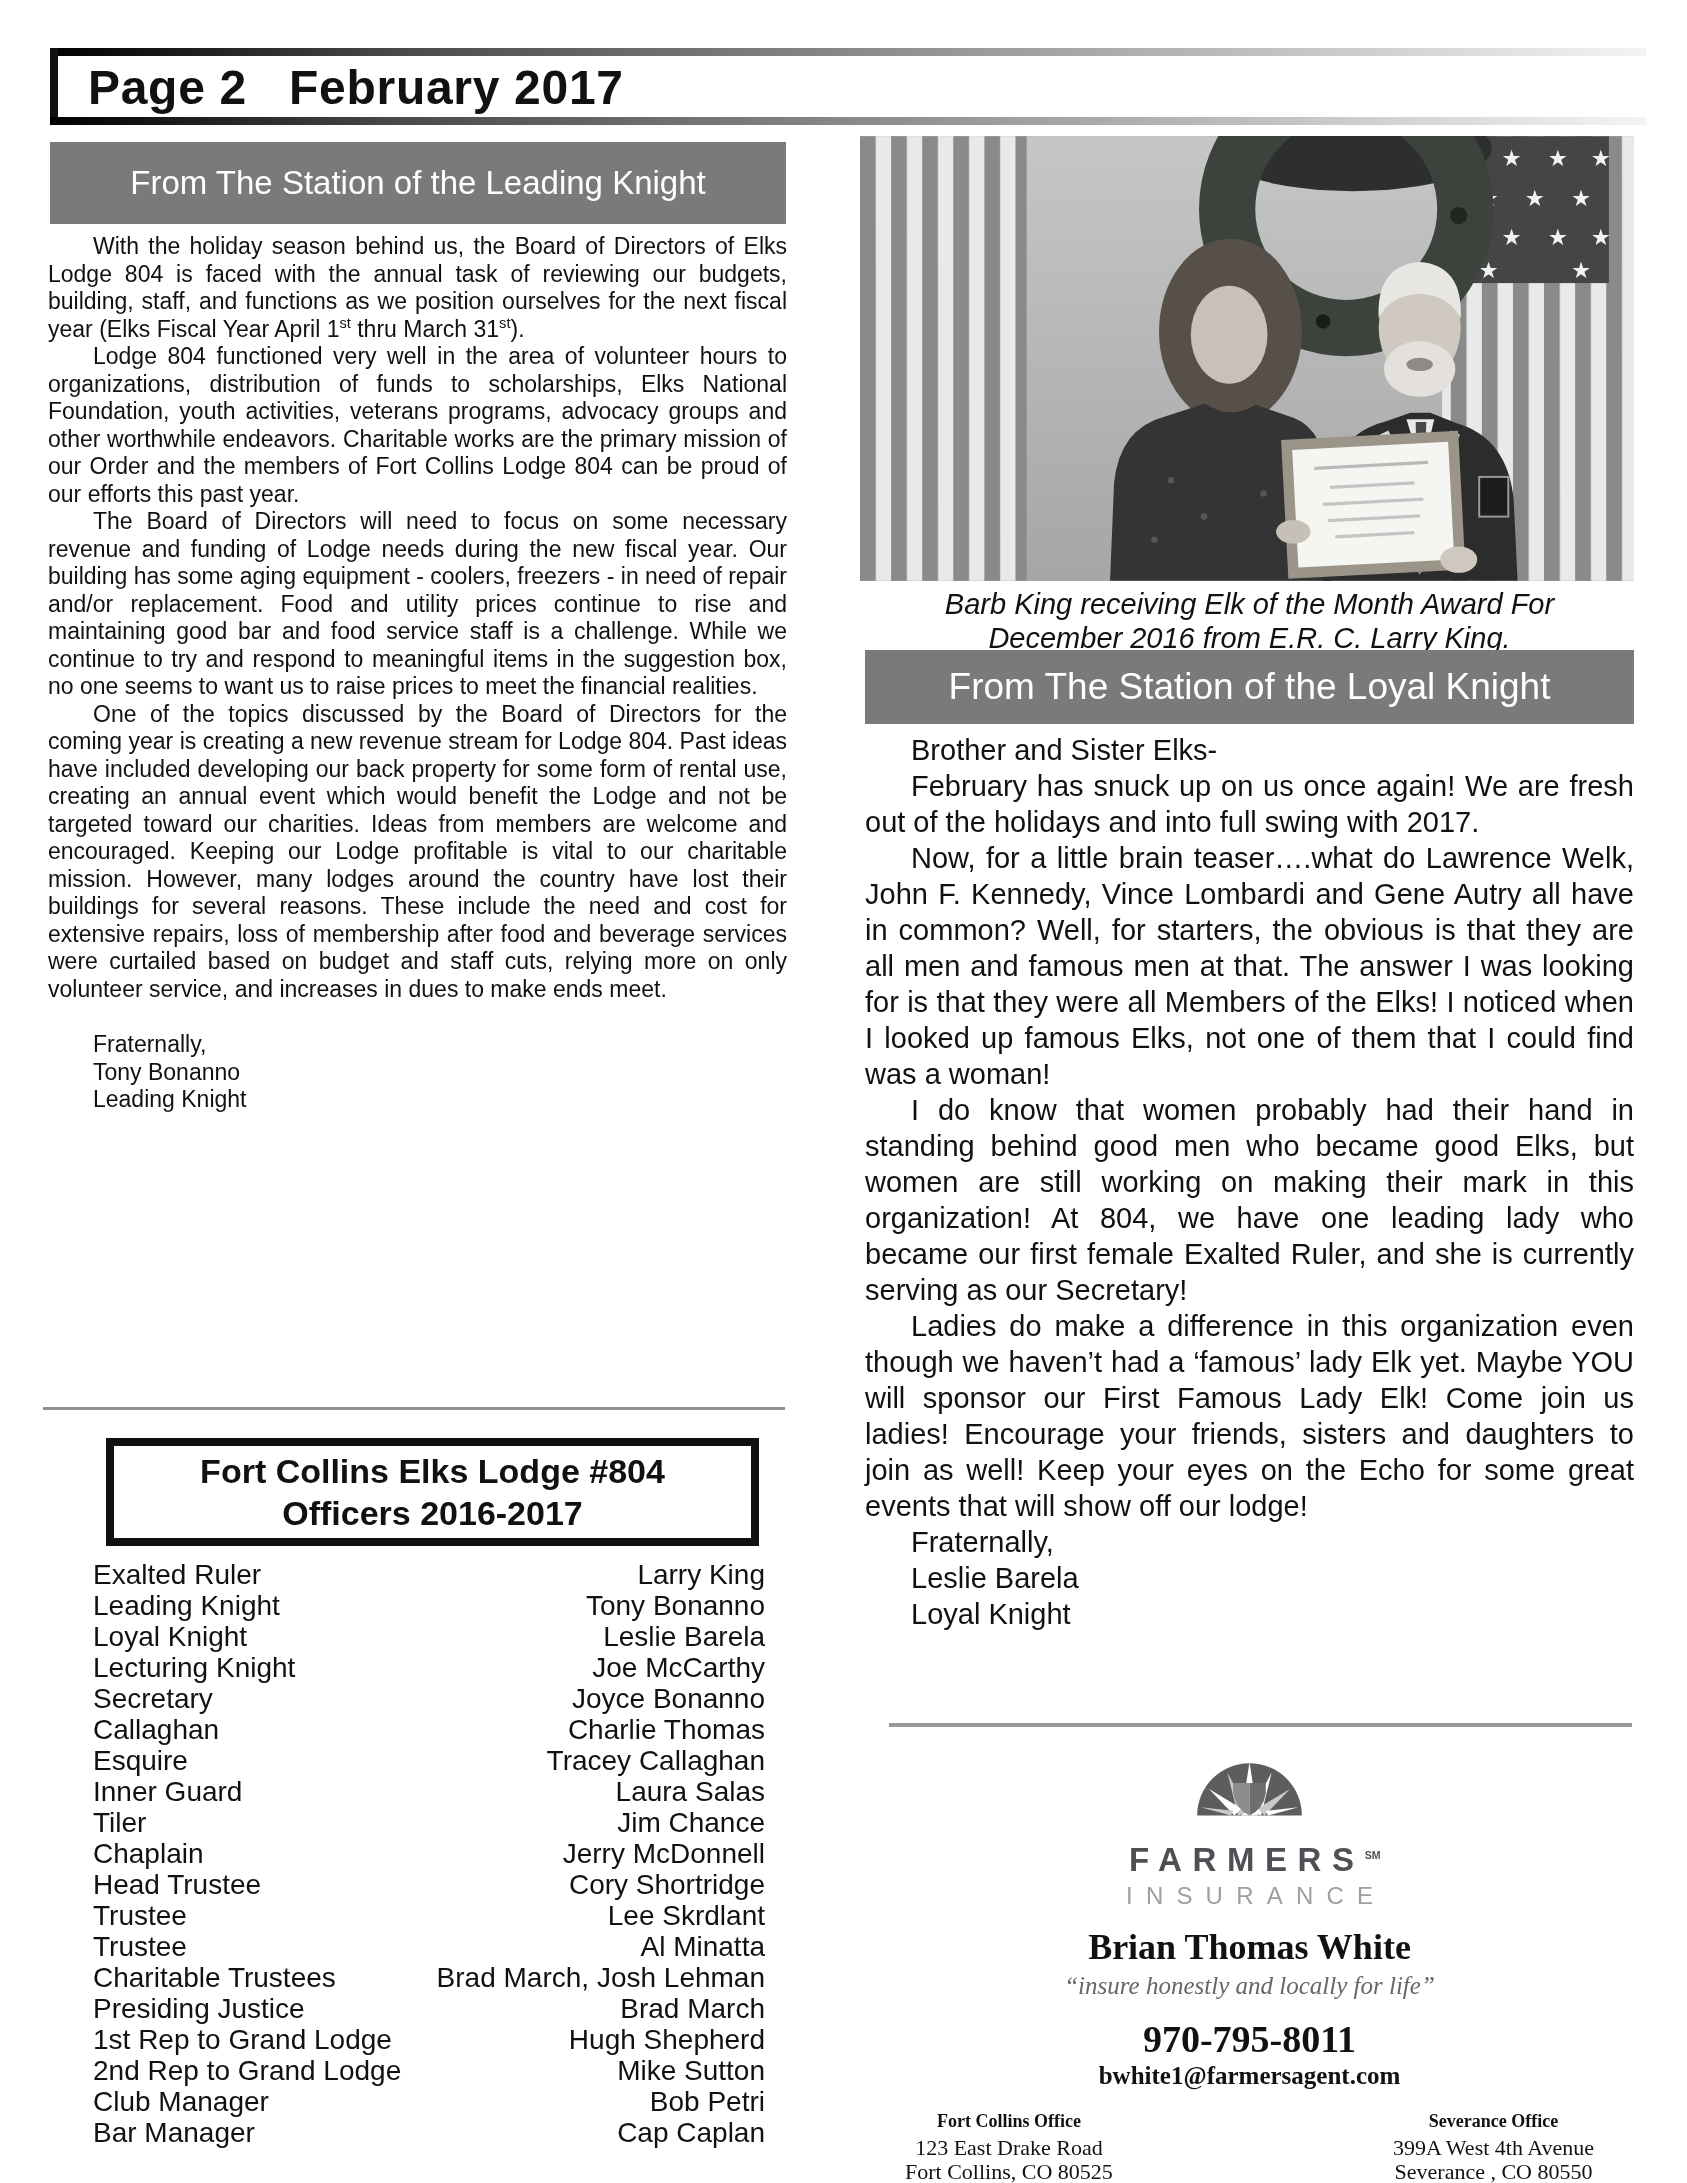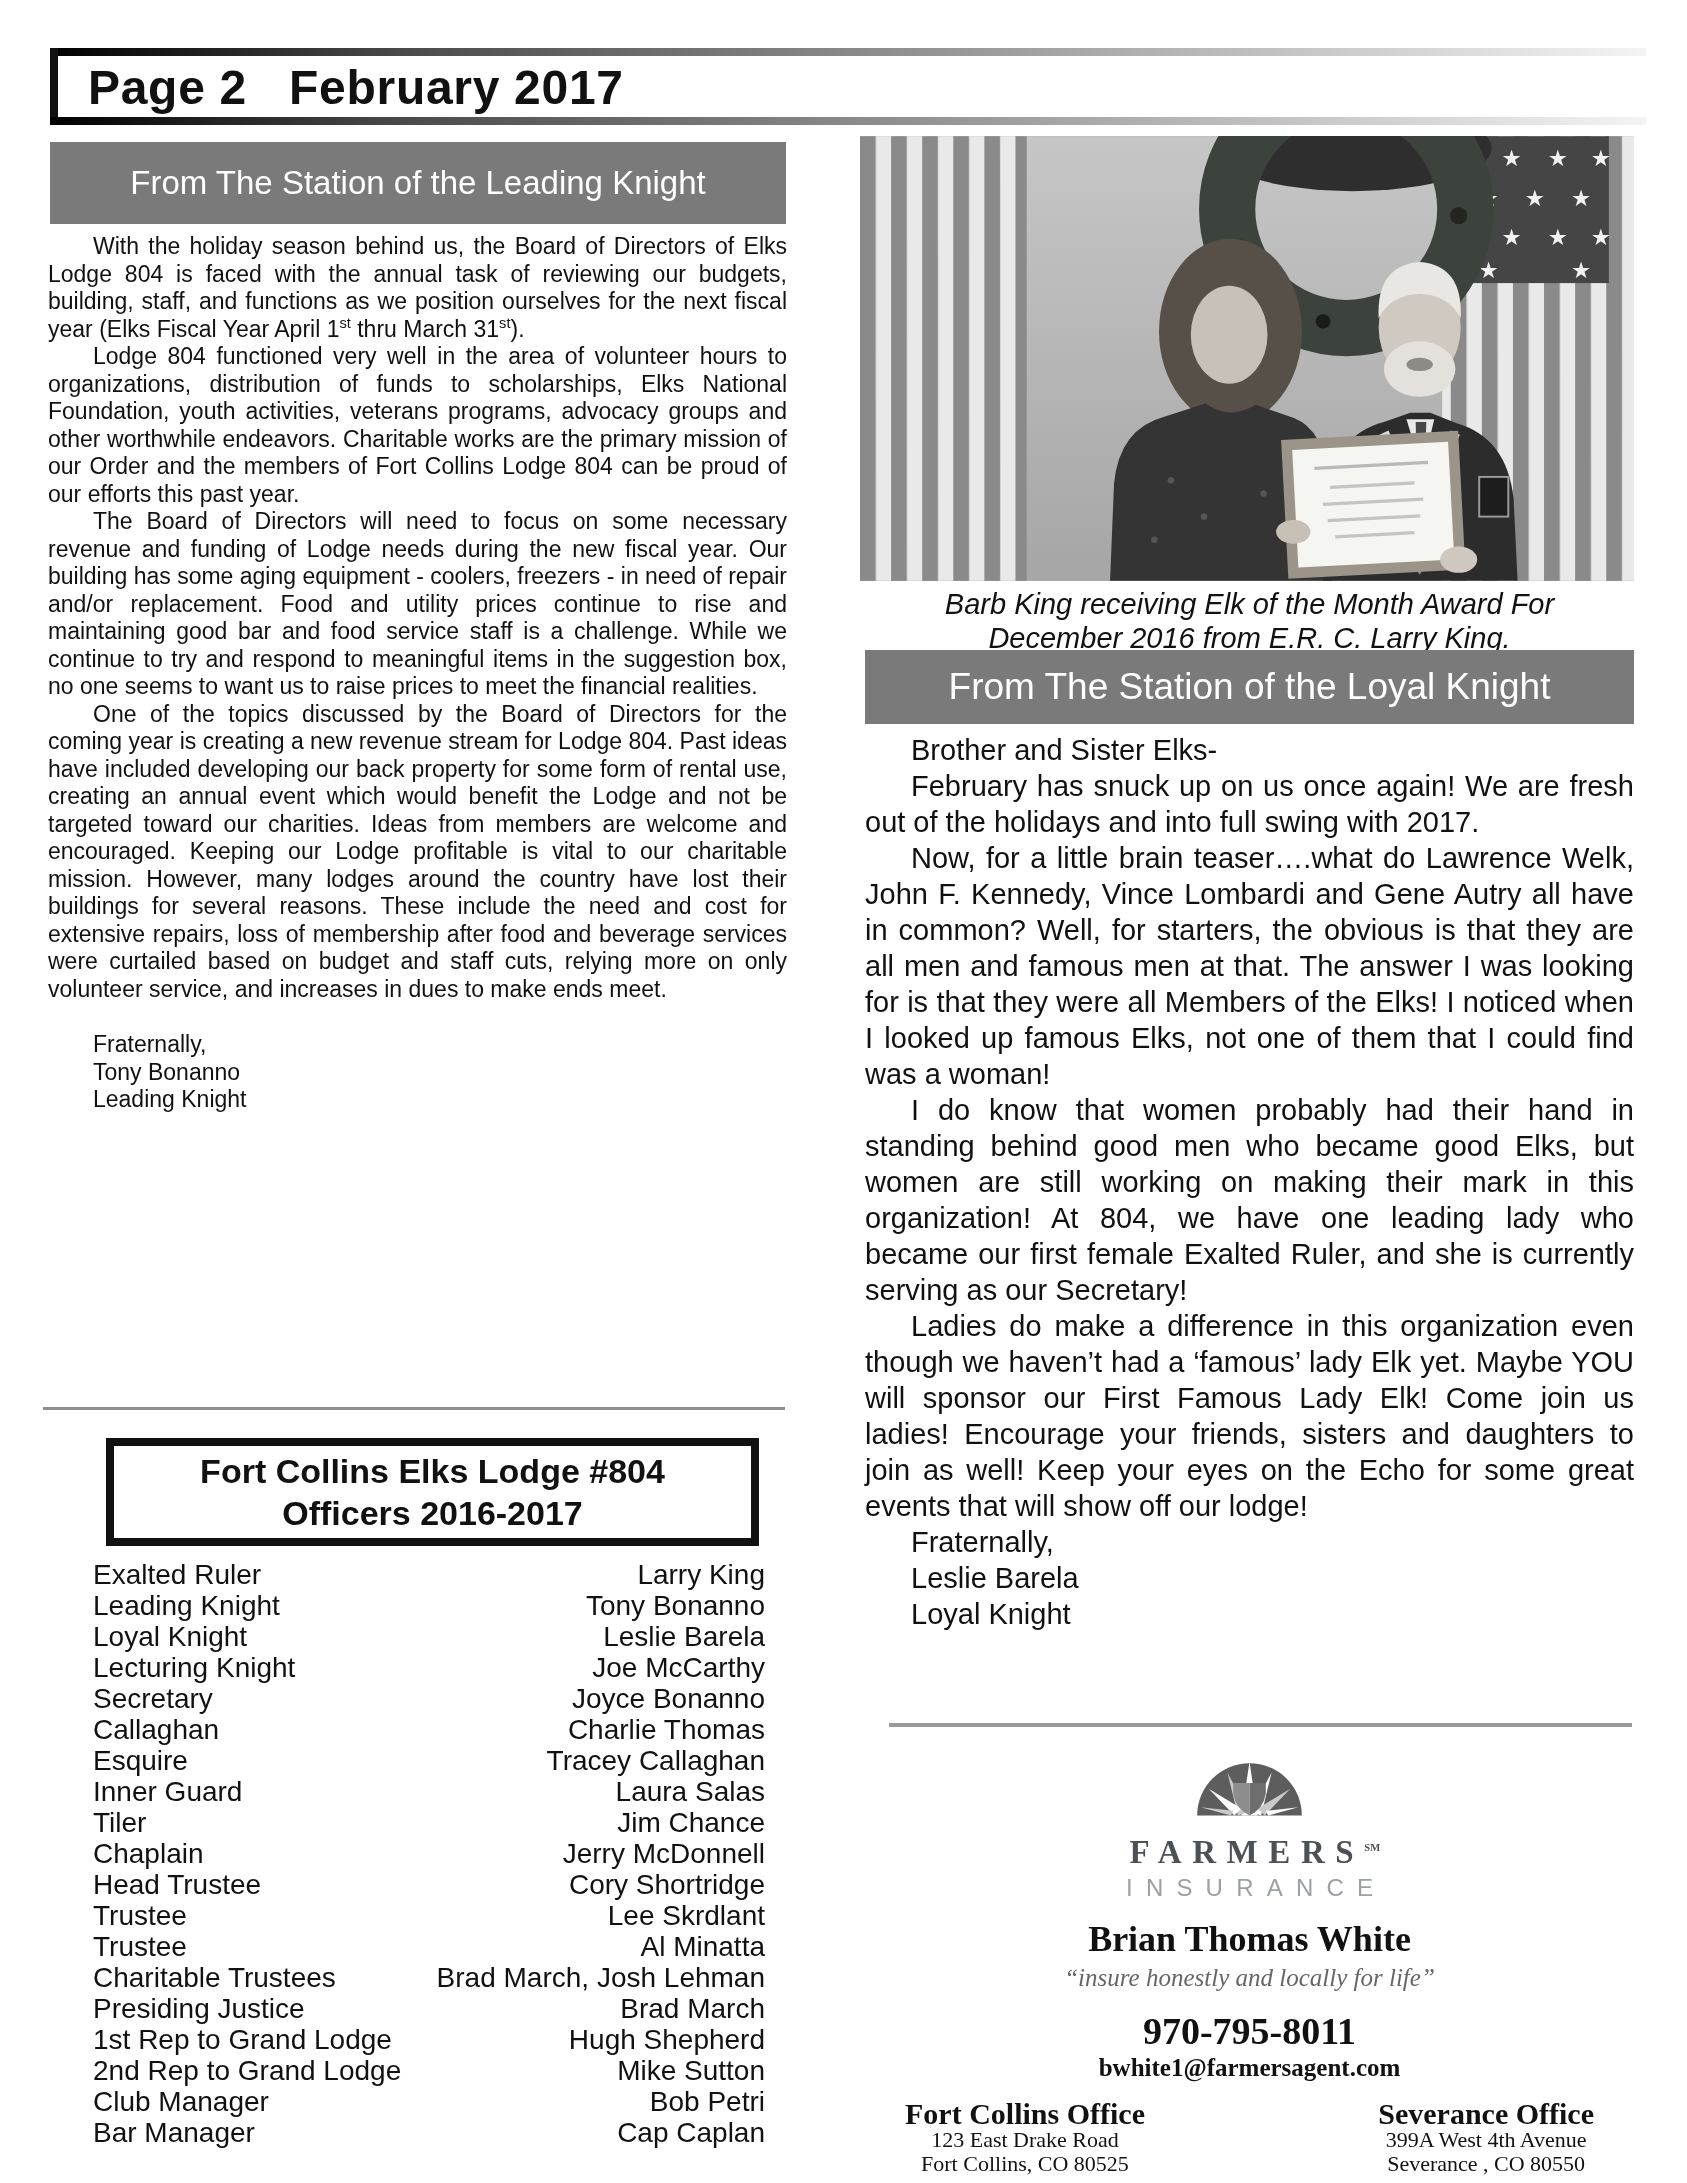--- a/index.html
+++ b/index.html
@@ -50,32 +50,32 @@
   .caption{position:absolute;left:865px;top:587px;width:769px;text-align:center;
       font-style:italic;font-size:29px;line-height:34px;}
   .right-article{position:absolute;left:865px;top:732px;width:769px;
       font-size:29px;line-height:36px;text-align:justify;}
   .right-article p{margin:0;text-indent:46px;}
 
   
   .ad{position:absolute;left:865px;top:1755px;width:769px;display:flex;
       flex-direction:column;align-items:center;text-align:center;}
   .ad-logo{width:119px;height:64px;}
-  .brand{margin-top:15px;font-size:33px;font-weight:bold;color:#4d5156;letter-spacing:10.6px;text-indent:10.6px;font-family:Liberation Serif, serif;}
+  .brand{margin-top:22px;font-size:33px;font-weight:bold;color:#4d5156;letter-spacing:10.6px;text-indent:10.6px;}
   .brand sup{font-size:10.6px;letter-spacing:0;}
   .brand-sub{margin-top:2.6px;font-size:24px;color:#9aa0a4;letter-spacing:13.2px;text-indent:13.2px;}
   .serif{font-family:"Liberation Serif",serif;}
   .agent-name{margin-top:16px;font-size:36px;font-weight:bold;}
   .tagline{margin-top:4px;font-size:25px;font-style:italic;color:#666;}
   .phone{margin-top:17px;font-size:38px;font-weight:bold;}
   .email{margin-top:1.3px;font-size:25px;font-weight:bold;}
   .offices{margin-top:17px;width:100%;display:flex;justify-content:space-between;
       padding:0 40px;box-sizing:border-box;}
   .office{text-align:center;}
-  .office .office-name{font-size:30px;font-weight:bold;line-height:29px;}
+  .office .office-name{font-size:18px;font-weight:bold;line-height:29px;}
   .office .office-line{font-size:22px;line-height:24px;}
 </style>
 </head>
 <body>
 
 <div id="canvas">
 
   <div class="header-box">
     <div class="header-grad-top"></div>
     <div class="header-left-edge"></div>

